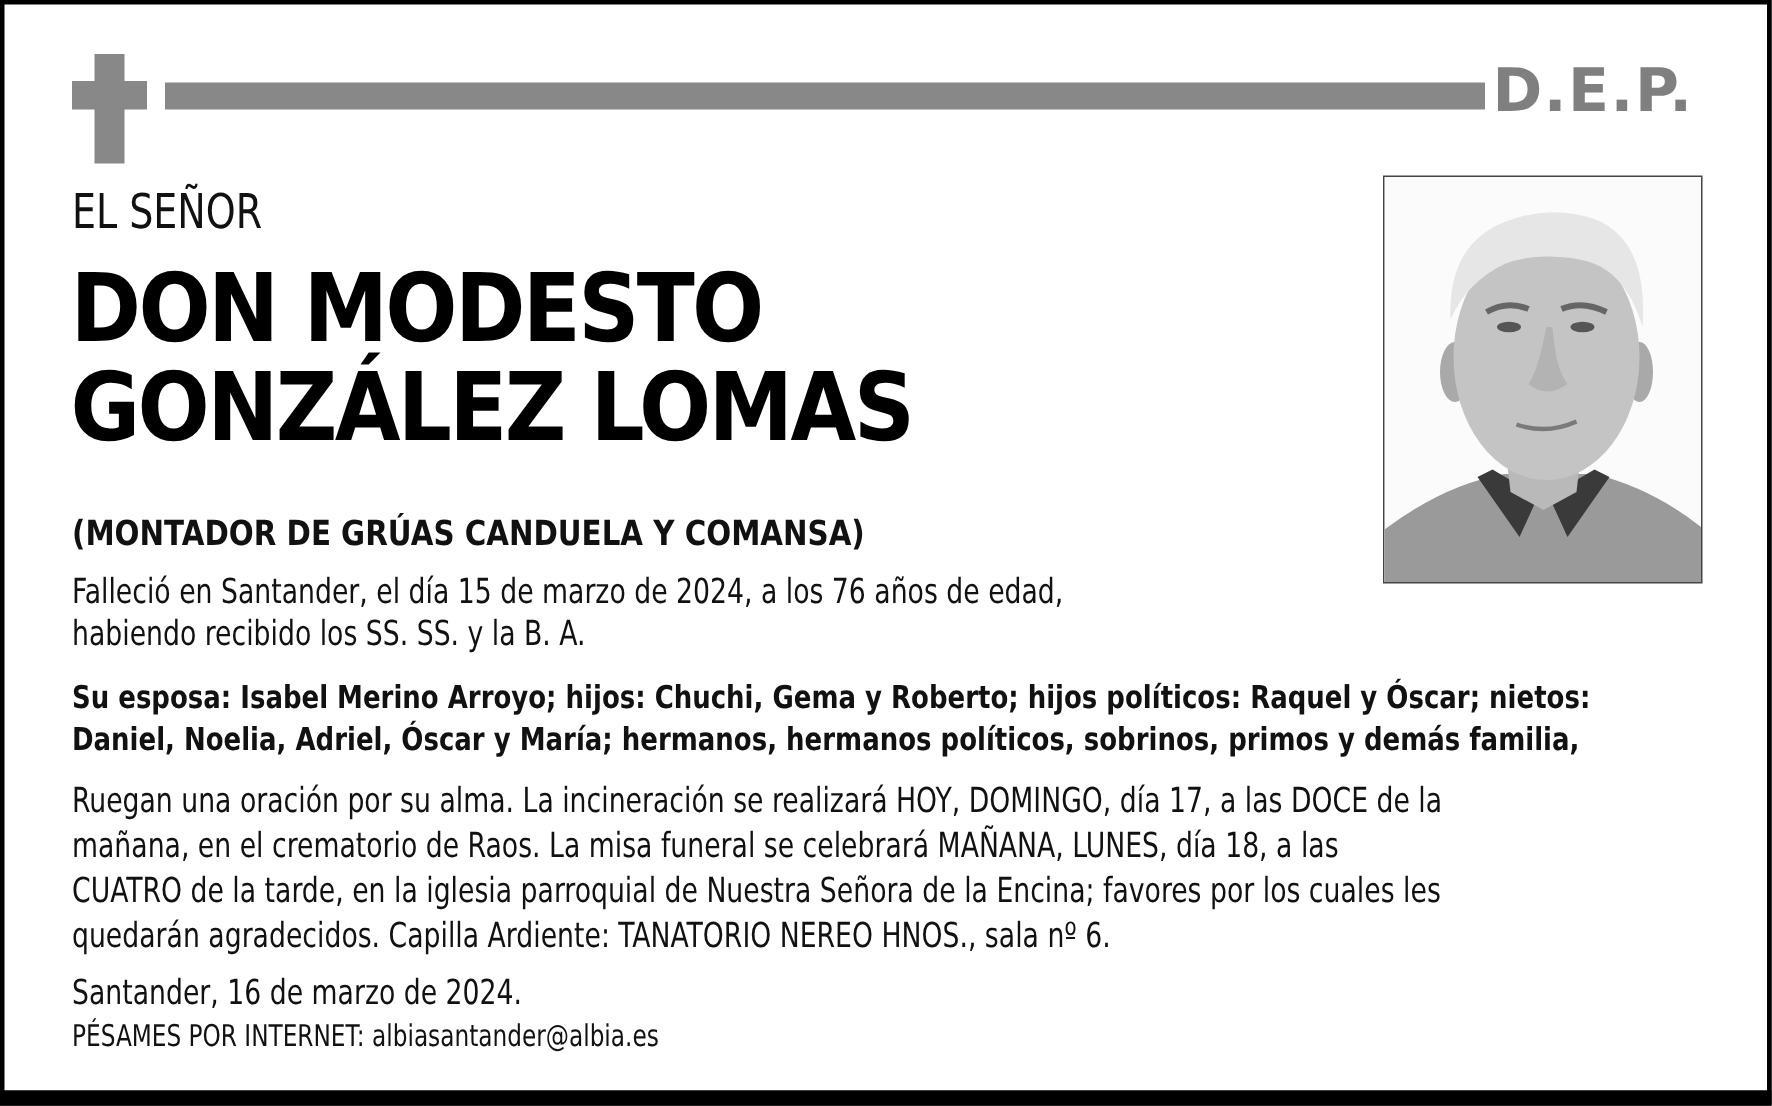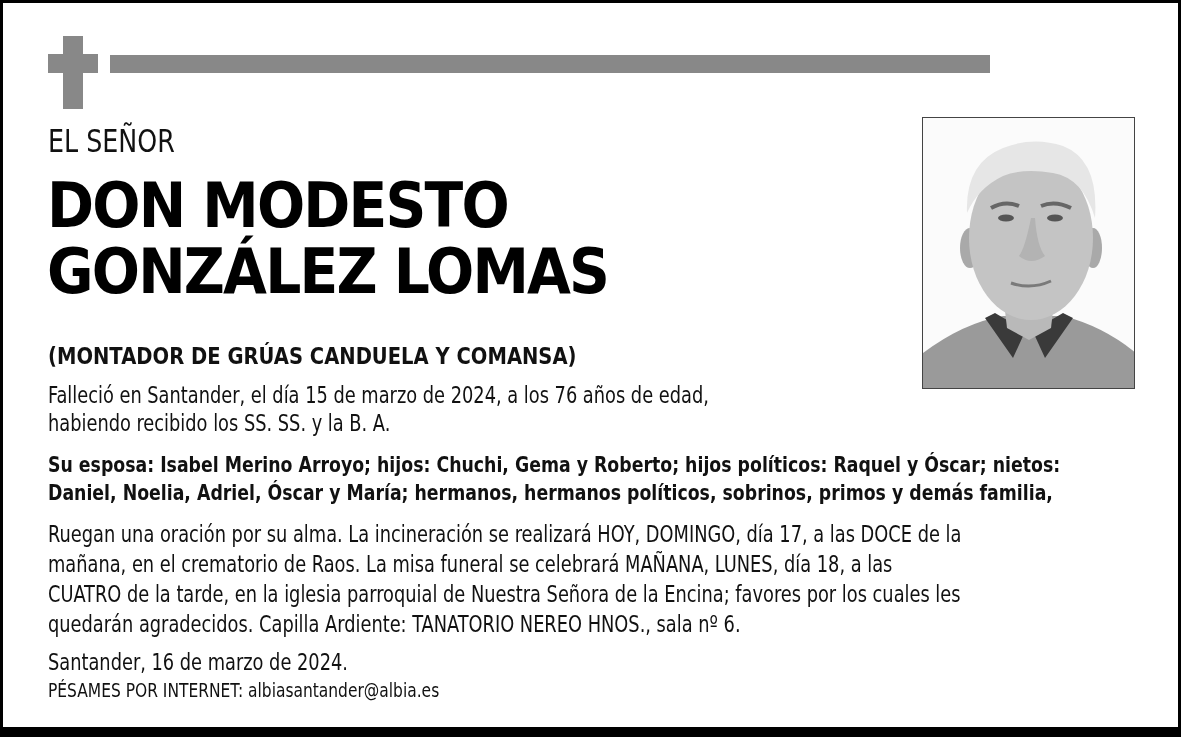--- a/index.html
+++ b/index.html
@@ -39,20 +39,21 @@
       background: linear-gradient(#fff 0%, #fff 100%);
     }
   </style>
 </head>
 <body>
 
 <div class="page">
   <div class="cross-v"></div>
   <div class="cross-h"></div>
   <div class="rule"></div>
+  <div class="dep">D.E.P.</div>
 
   <div class="el-senor">EL SEÑOR</div>
   <div class="name">
     <div>DON MODESTO</div>
     <div>GONZÁLEZ LOMAS</div>
   </div>
   <div class="occupation">(MONTADOR DE GRÚAS CANDUELA Y COMANSA)</div>
 
   <div class="para p1">
     <div>Falleció en Santander, el día 15 de marzo de 2024, a los 76 años de edad,</div>

